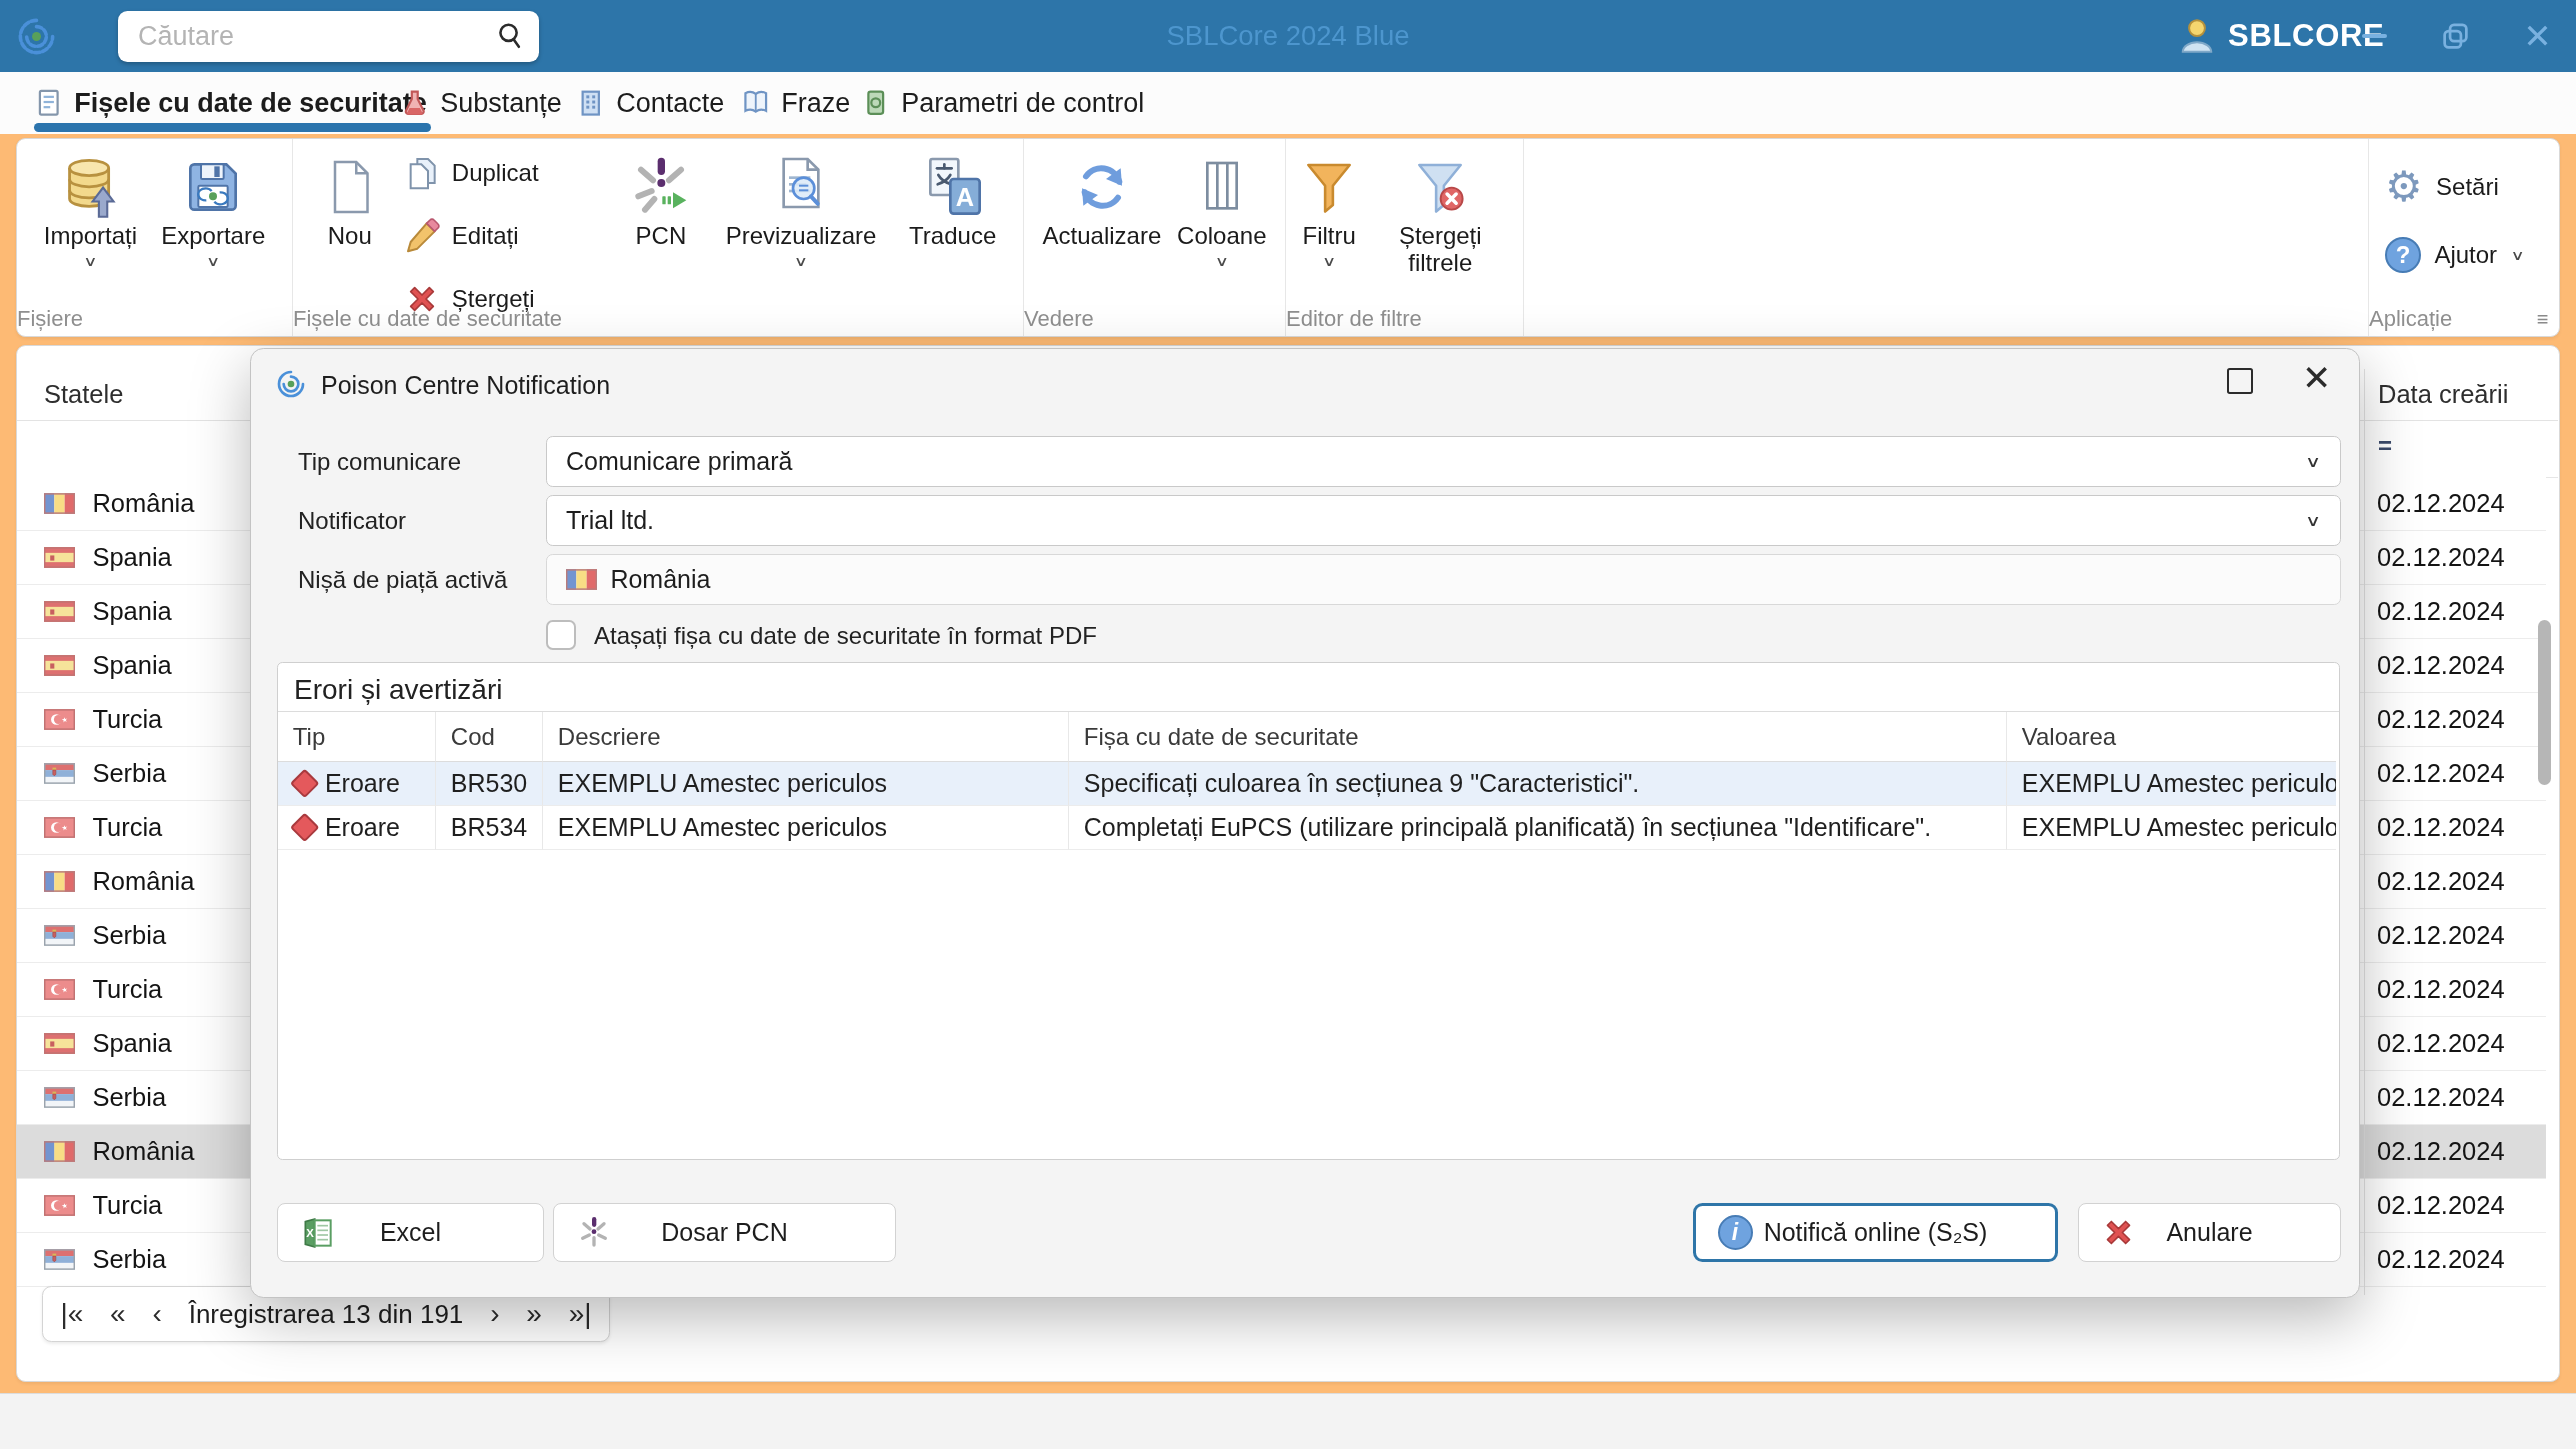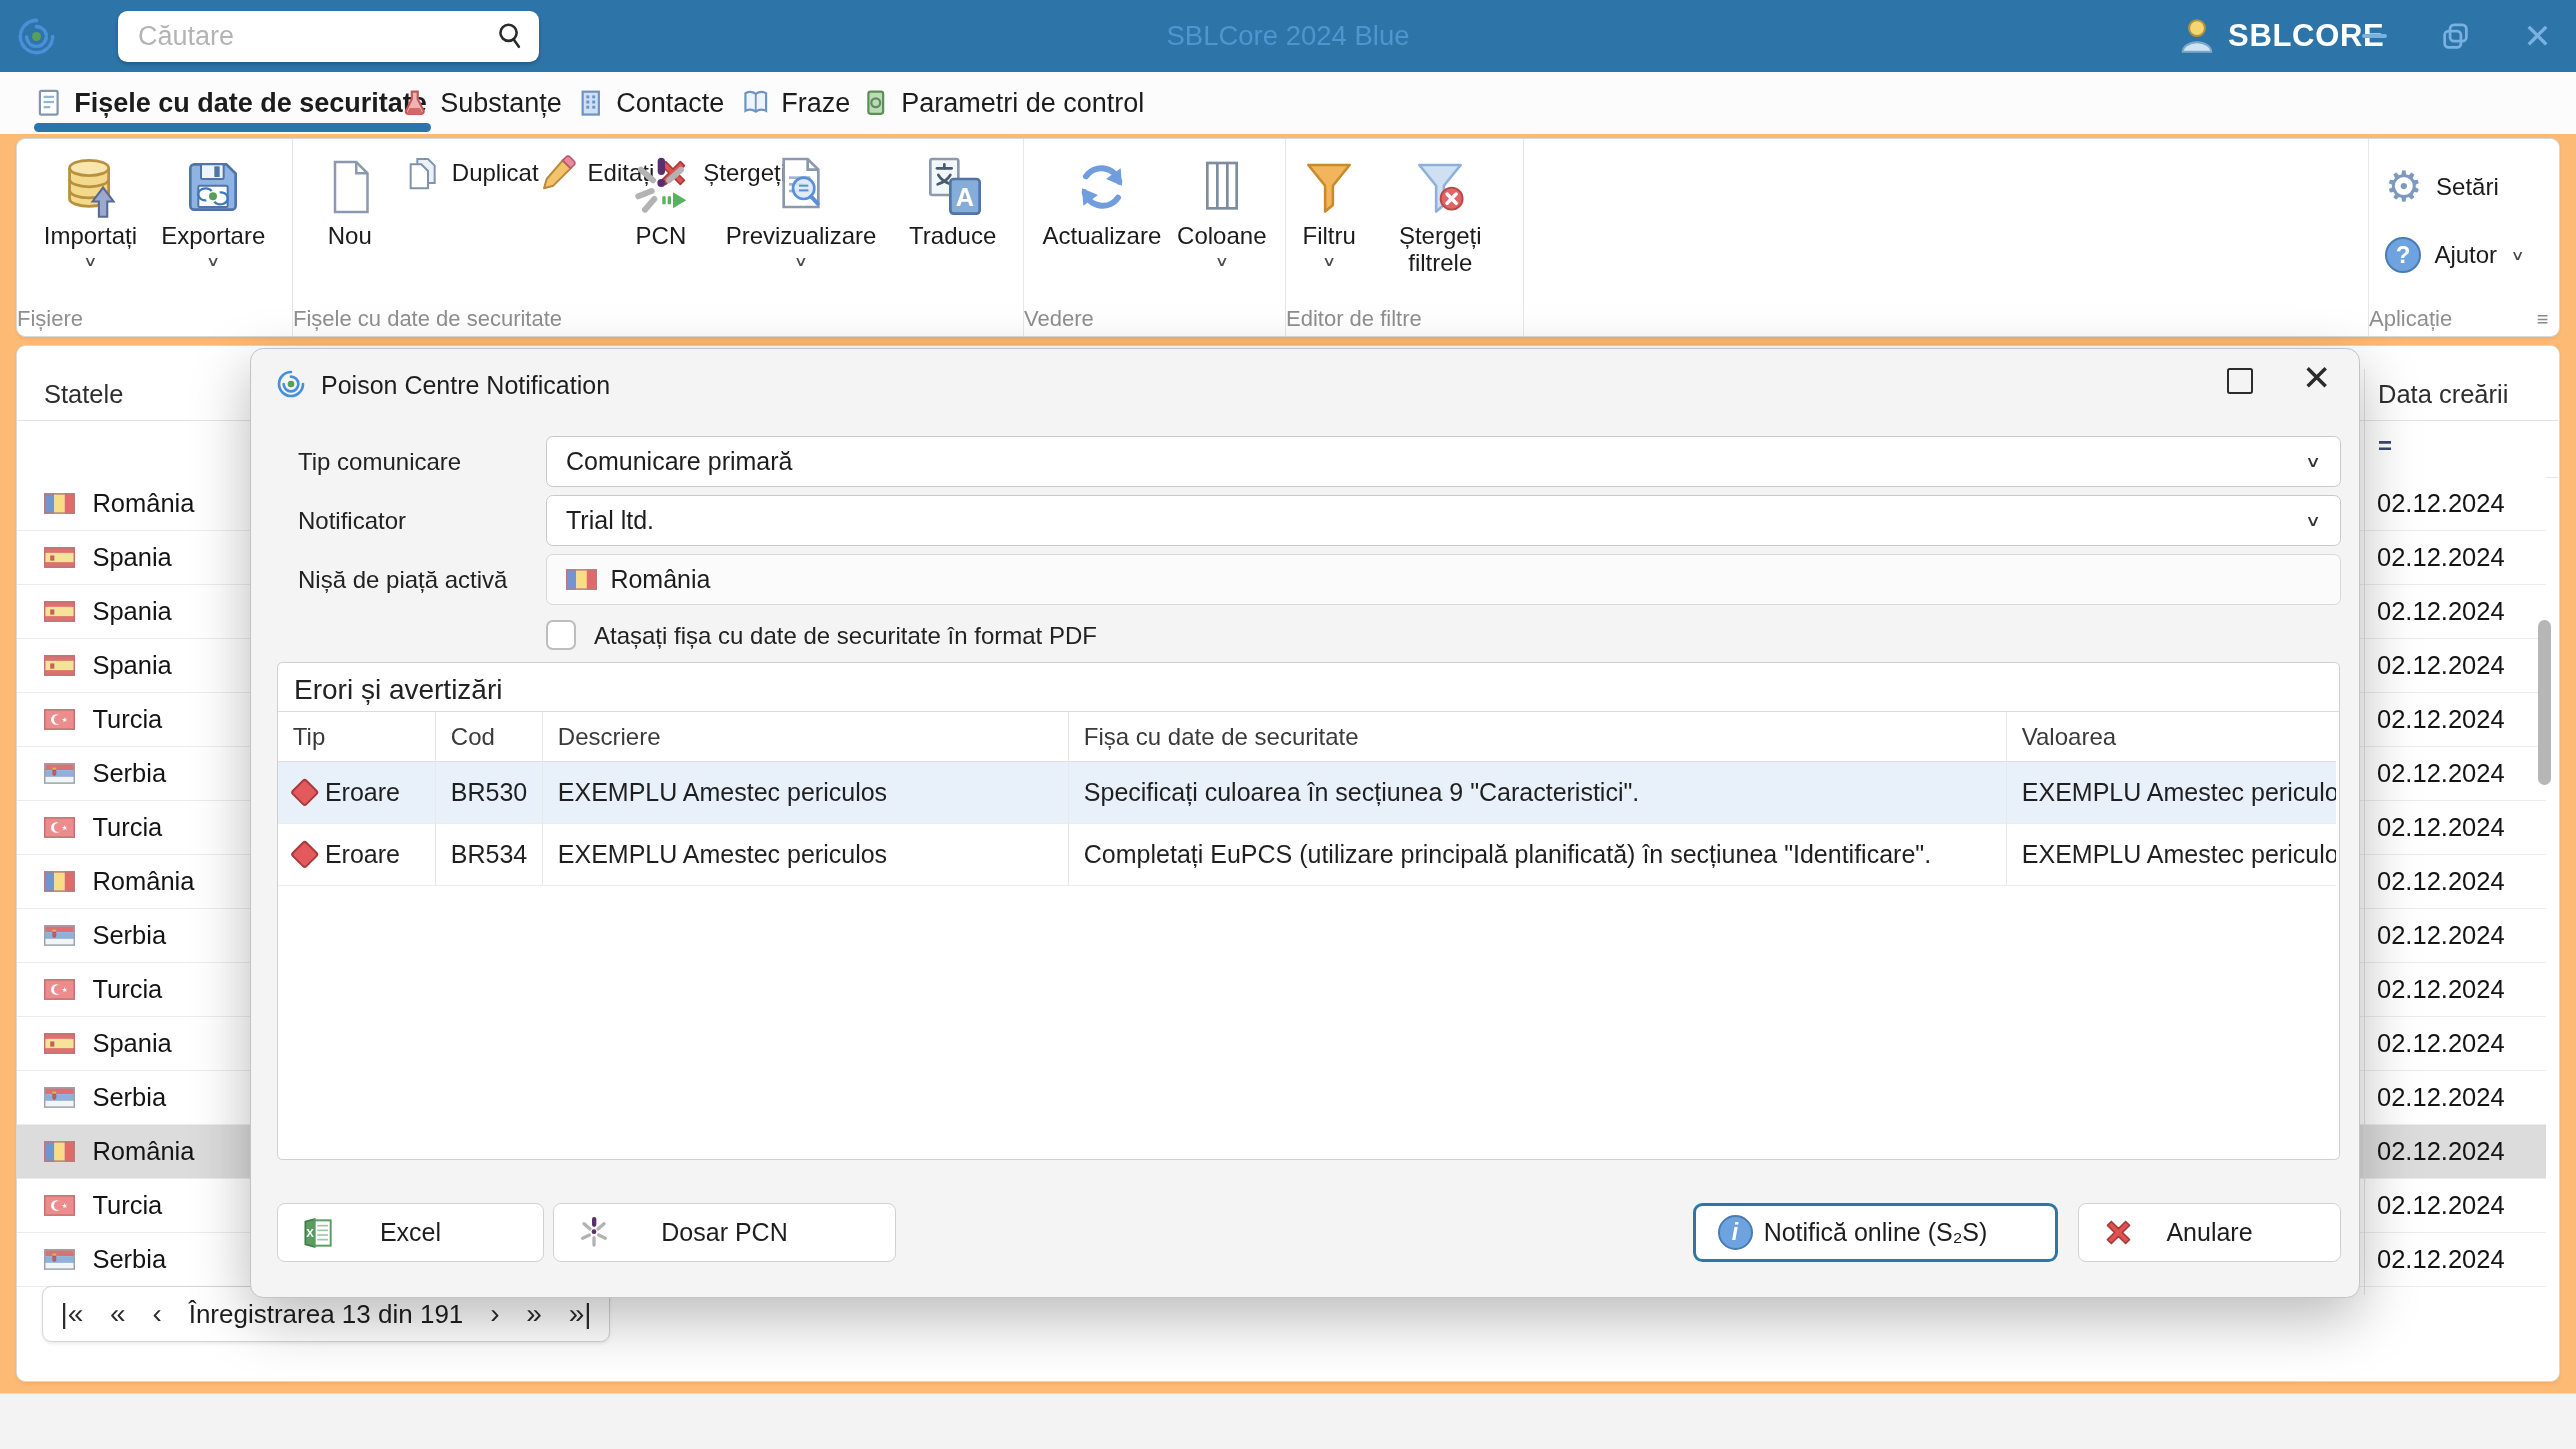--- a/index.html
+++ b/index.html
@@ -35,21 +35,21 @@
     border:1.3px solid #d9d9d9;border-radius:9.4px;box-sizing:border-box;display:flex;
     box-shadow:0 1.3px 3.4px rgba(0,0,0,.06)}
   .rgroup{position:relative;height:100%;box-sizing:border-box;padding:9.4px 2.7px 31px;
     display:flex;justify-content:space-evenly;align-items:flex-start}
   .rgroup+.rgroup{border-left:1.3px solid #e7e7e7}
   .caption{position:absolute;left:0;right:0;bottom:4px;font-size:22px;color:#8f8f8f;white-space:nowrap}
   .bigbtn{display:flex;flex-direction:column;align-items:center;padding-top:2.7px;
     font-size:24px;color:#1b1b1b;text-align:center;line-height:1.12}
   .bigbtn .ic{height:72px;display:flex;align-items:center}
   .chev{font-size:19.5px;color:#4a4a4a;transform:scaleY(.72);margin-top:1.3px}
-  .smallcol{display:flex;flex-direction:row;justify-content:flex-start;gap:1px;padding-top:6.7px;width:201px}
+  .smallcol{display:flex;flex-direction:column;justify-content:flex-end;gap:27px;padding-top:6.7px;width:201px}
   .smallbtn{display:flex;align-items:center;gap:12px;font-size:24px;color:#1b1b1b}
   .smallbtn .ic{width:36px;height:36px}
   .g5{width:191px;display:block;padding:17.4px 0 31px}
   .appitem{display:flex;align-items:center;gap:13.4px;font-size:24px;color:#1b1b1b;margin:9.4px 0 29.5px 16px}
   .gear{font-size:42px;color:#7d99bd;line-height:1}
   .helpc{width:36px;height:36px;border-radius:50%;background:#6fa3df;border:2px solid #477cb5;
     color:#fff;font-size:24px;font-weight:bold;display:flex;align-items:center;justify-content:center;box-sizing:border-box}
   .menuglyph{position:absolute;right:12px;bottom:5.4px;font-size:20px;color:#8a8a8a;letter-spacing:-1.3px}
   
   .panel{position:absolute;left:16px;top:345px;width:2544px;height:1037px;background:#fff;
@@ -93,21 +93,21 @@
     border:2px solid #bdbdbd;border-radius:6.7px;box-sizing:border-box}
   .cbx-label{position:absolute;left:343px;top:273px;font-size:24px;color:#222}
   .errbox{position:absolute;left:26px;top:313px;width:2063px;height:498px;background:#fff;
     border:1.3px solid #cfcfcf;border-radius:5.4px;box-sizing:border-box}
   .gb-title{position:absolute;left:16px;top:11px;font-size:28px;color:#222}
   .errtable{position:absolute;left:0;top:48px;width:100%;display:grid;
     grid-template-columns:158px 107px 526px 938px 329px;border-top:1.3px solid #dcdcdc}
   .hc{height:50px;display:flex;align-items:center;padding-left:14.8px;font-size:24px;color:#3a3a3a;
     border-bottom:1.3px solid #dcdcdc;border-right:1.3px solid #e8e8e8;box-sizing:border-box;white-space:nowrap;overflow:hidden}
   .hc:nth-child(5n){border-right:none}
-  .bc{height:62px;display:flex;align-items:center;padding-left:14.8px;font-size:25px;color:#1f1f1f;
+  .bc{height:44px;display:flex;align-items:center;padding-left:14.8px;font-size:25px;color:#1f1f1f;
     border-bottom:1.3px solid #ececec;border-right:1.3px solid #e8e8e8;box-sizing:border-box;white-space:nowrap;overflow:hidden}
   .bc:nth-child(10n),.bc:nth-child(10n-5){border-right:none}
   .bsel{background:#e8f0fa}
   .dmd{width:17.4px;height:17.4px;background:#e4595c;border:2px solid #a93a3e;border-radius:3.4px;
     transform:rotate(45deg);display:inline-block;margin:0 9.4px 0 1.3px;flex:none}
   .dbtn{position:absolute;top:854px;height:59px;background:#fff;border:1.3px solid #d2d2d2;border-radius:8px;
     box-sizing:border-box;display:flex;align-items:center;justify-content:center;font-size:25px;color:#1d1d1d}
   .dbtn .bic{position:absolute;left:21.5px}
   .dbtn.primary{border:3.4px solid #2e75a8;border-radius:9.4px}
   .infoc{width:35px;height:35px;border-radius:50%;background:#6fa3df;border:2px solid #477cb5;color:#fff;

